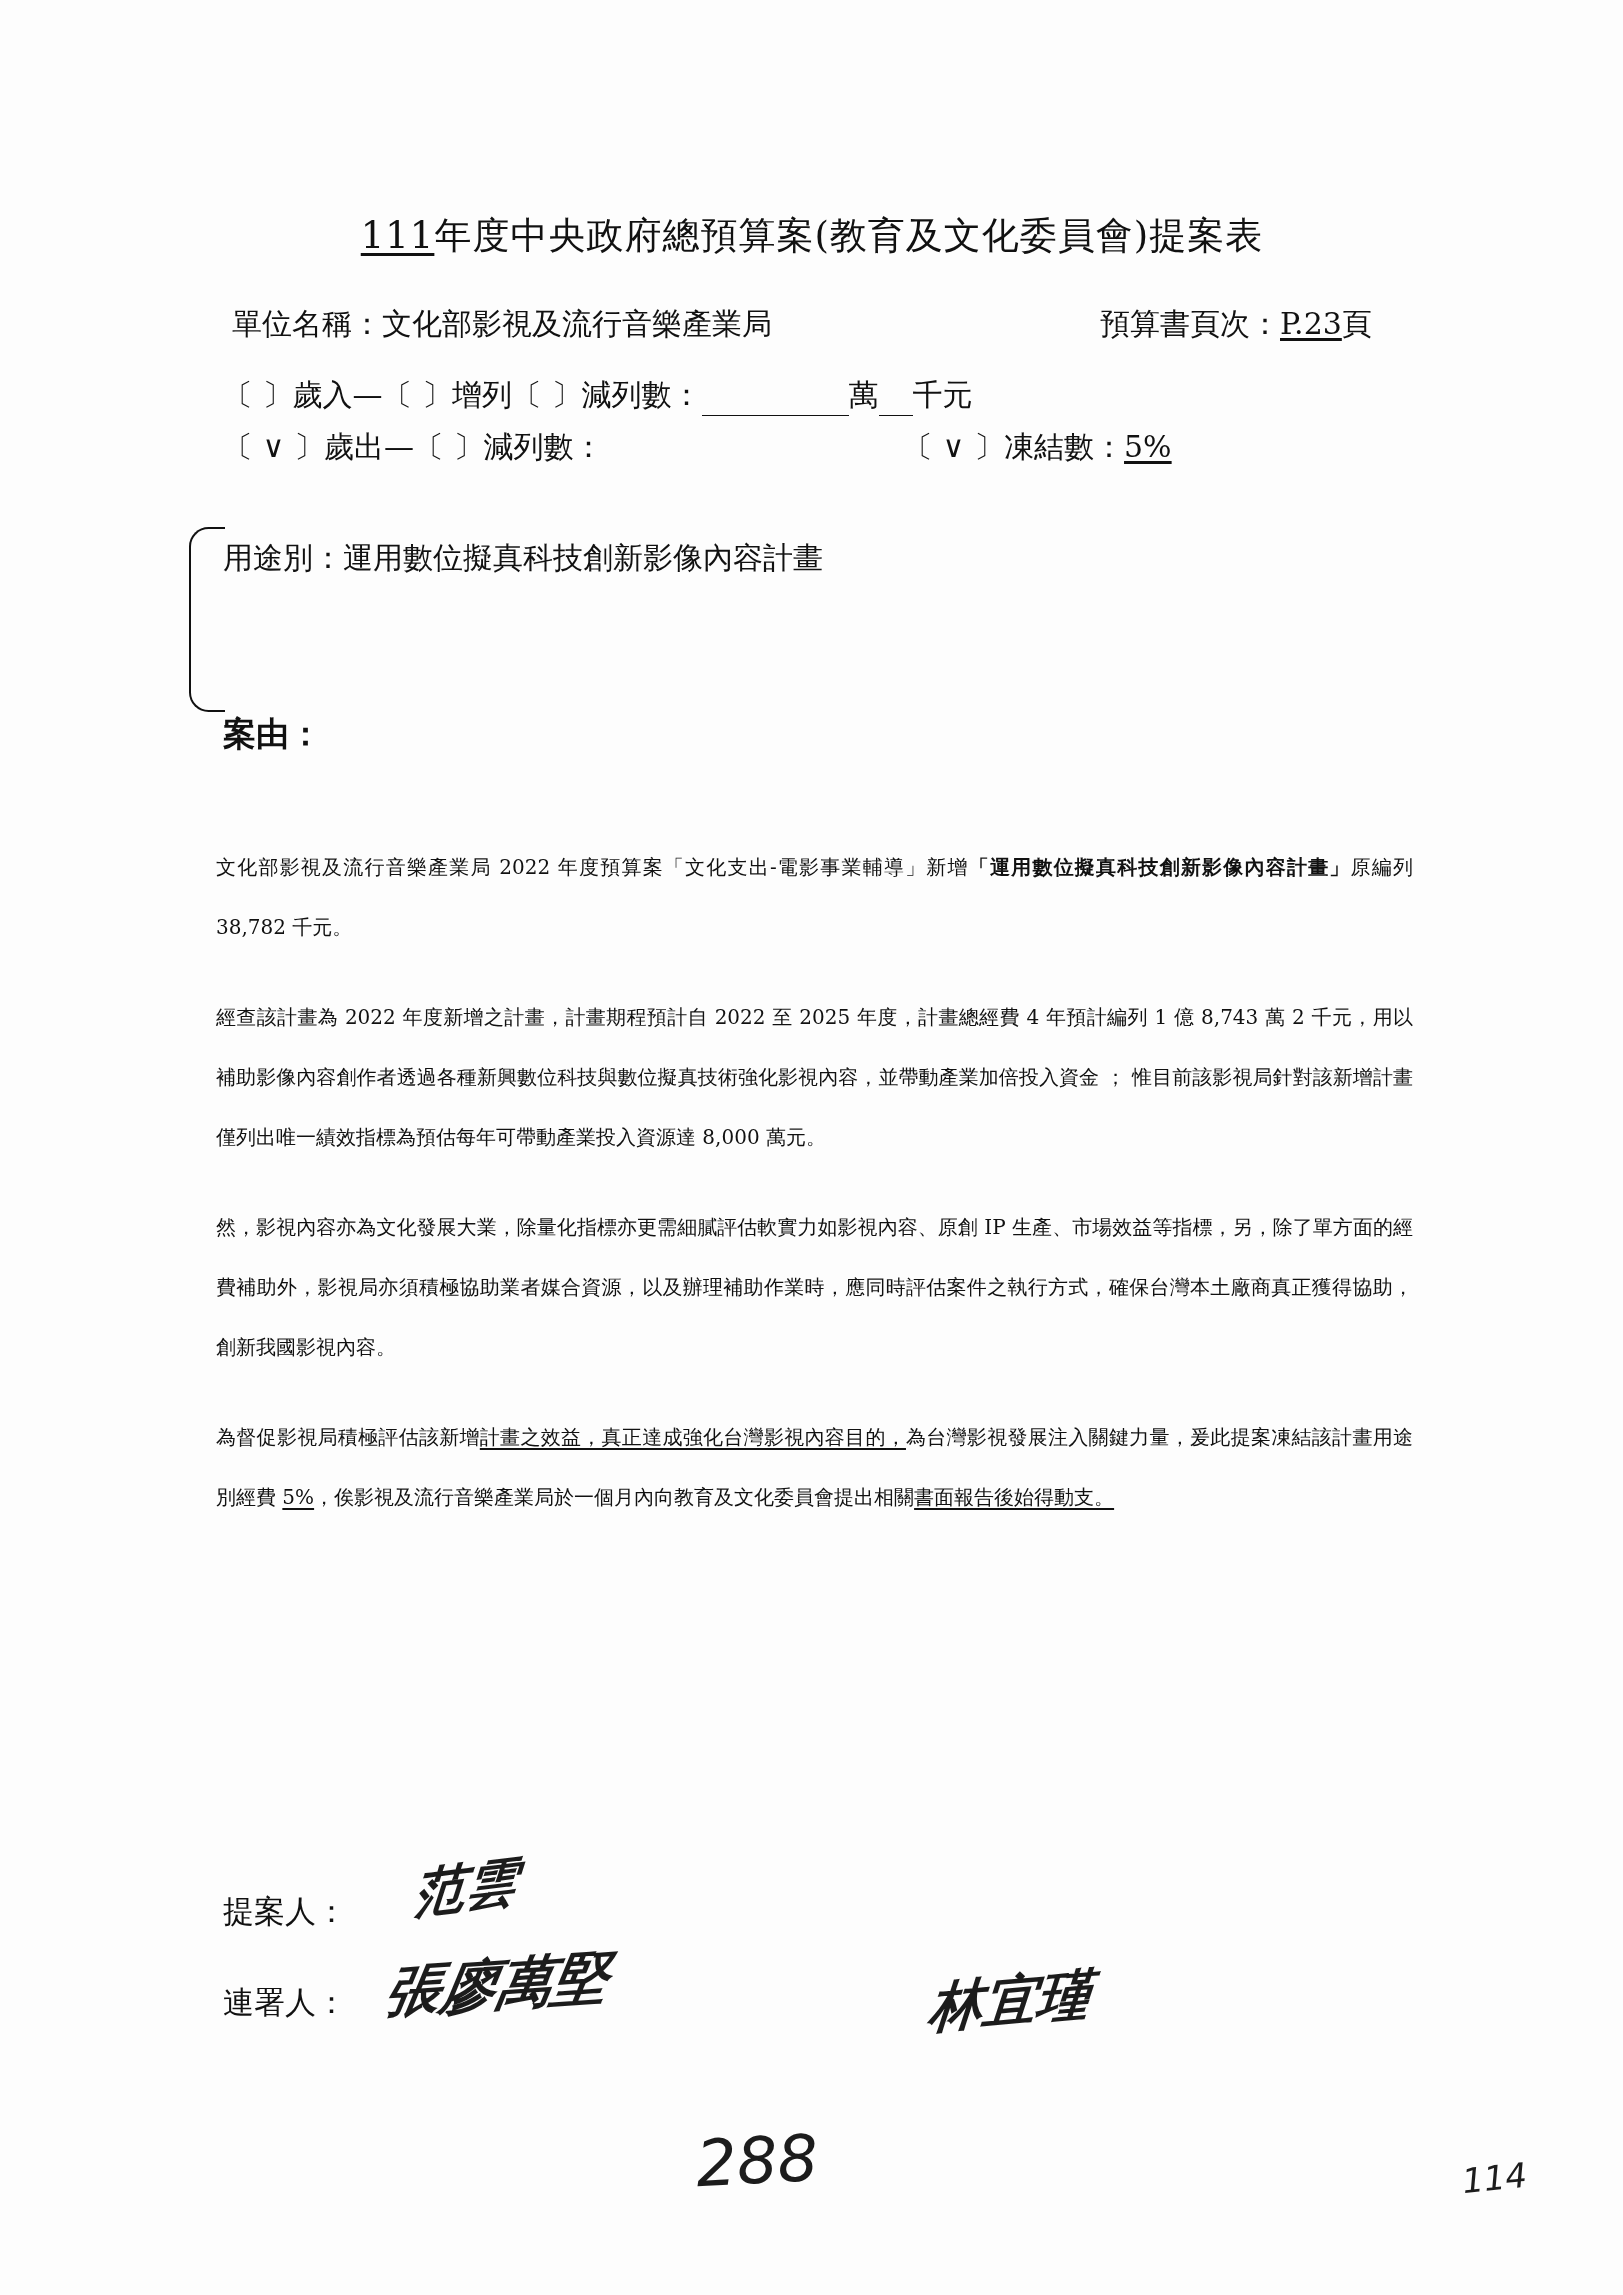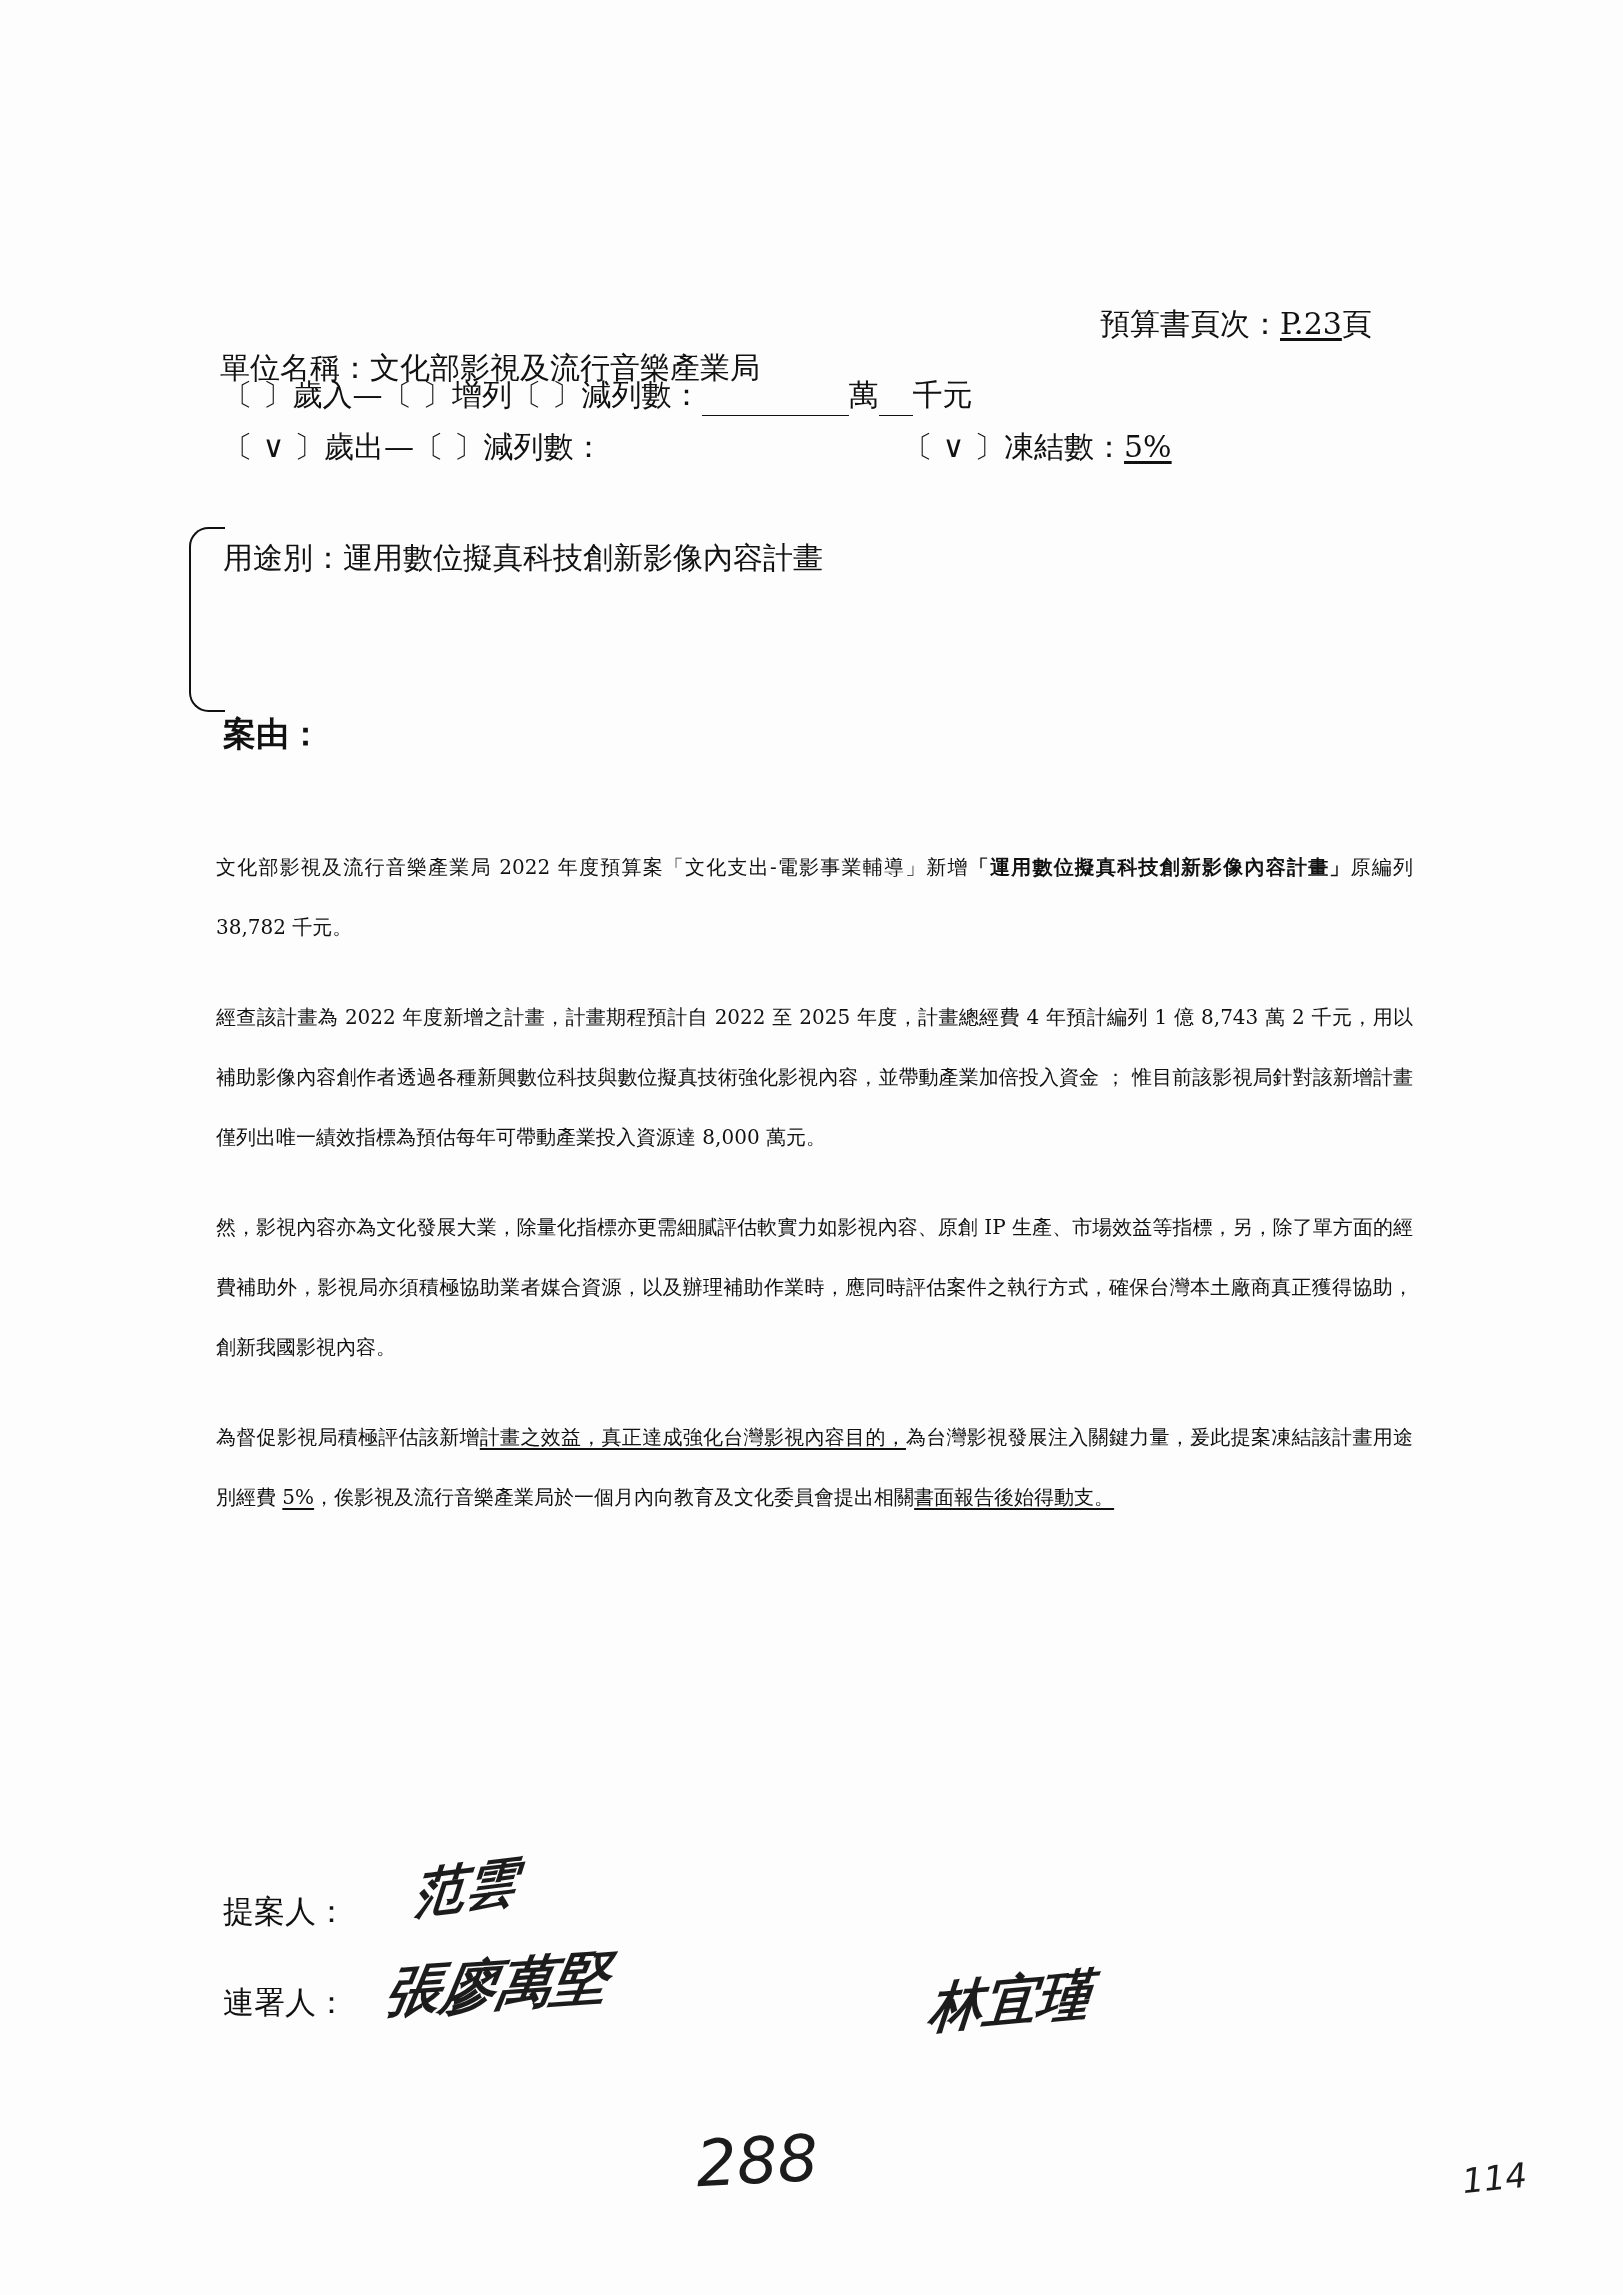--- a/index.html
+++ b/index.html
@@ -37,21 +37,21 @@
   .title-row .year {
     text-decoration: underline;
     text-underline-offset: 4.9px;
   }
   
   .hdr {
     position: absolute;
     font-size: 30px;
     white-space: nowrap;
   }
-  .hdr-unit { top: 304px; left: 220px; margin-top: 44px; }
+  .hdr-unit { top: 304px; left: 232px; }
   .hdr-page { top: 304px; left: 1100px; }
   .hdr-page .pg { text-decoration: underline; text-underline-offset: 4.4px; }
 
   .hdr-income { top: 375px; left: 223px; }
   .hdr-income .blank {
     display: inline-block;
     width: 147px;
     border-bottom: 1.5px solid #111;
     vertical-align: bottom;
     height: 25.5px;
@@ -154,20 +154,23 @@
     font-style: italic;
     color: #1c1c1c;
     transform: rotate(-6deg);
   }
 </style>
 </head>
 <body>
 
 <div class="page">
 
+  <div class="title-row">
+    <span class="year">111</span><span>年度中央政府總預算案(教育及文化委員會)提案表</span>
+  </div>
 
   <div class="hdr hdr-unit">單位名稱：文化部影視及流行音樂產業局</div>
 
   <div class="hdr hdr-page">
     <span>預算書頁次：</span><span class="pg">P.23</span><span>頁</span>
   </div>
 
   <div class="hdr hdr-income">
     <span>〔 〕歲入—〔 〕增列〔 〕減列數：</span><span class="blank"></span><span>萬</span><span class="blank2"></span><span>千元</span>
   </div>

